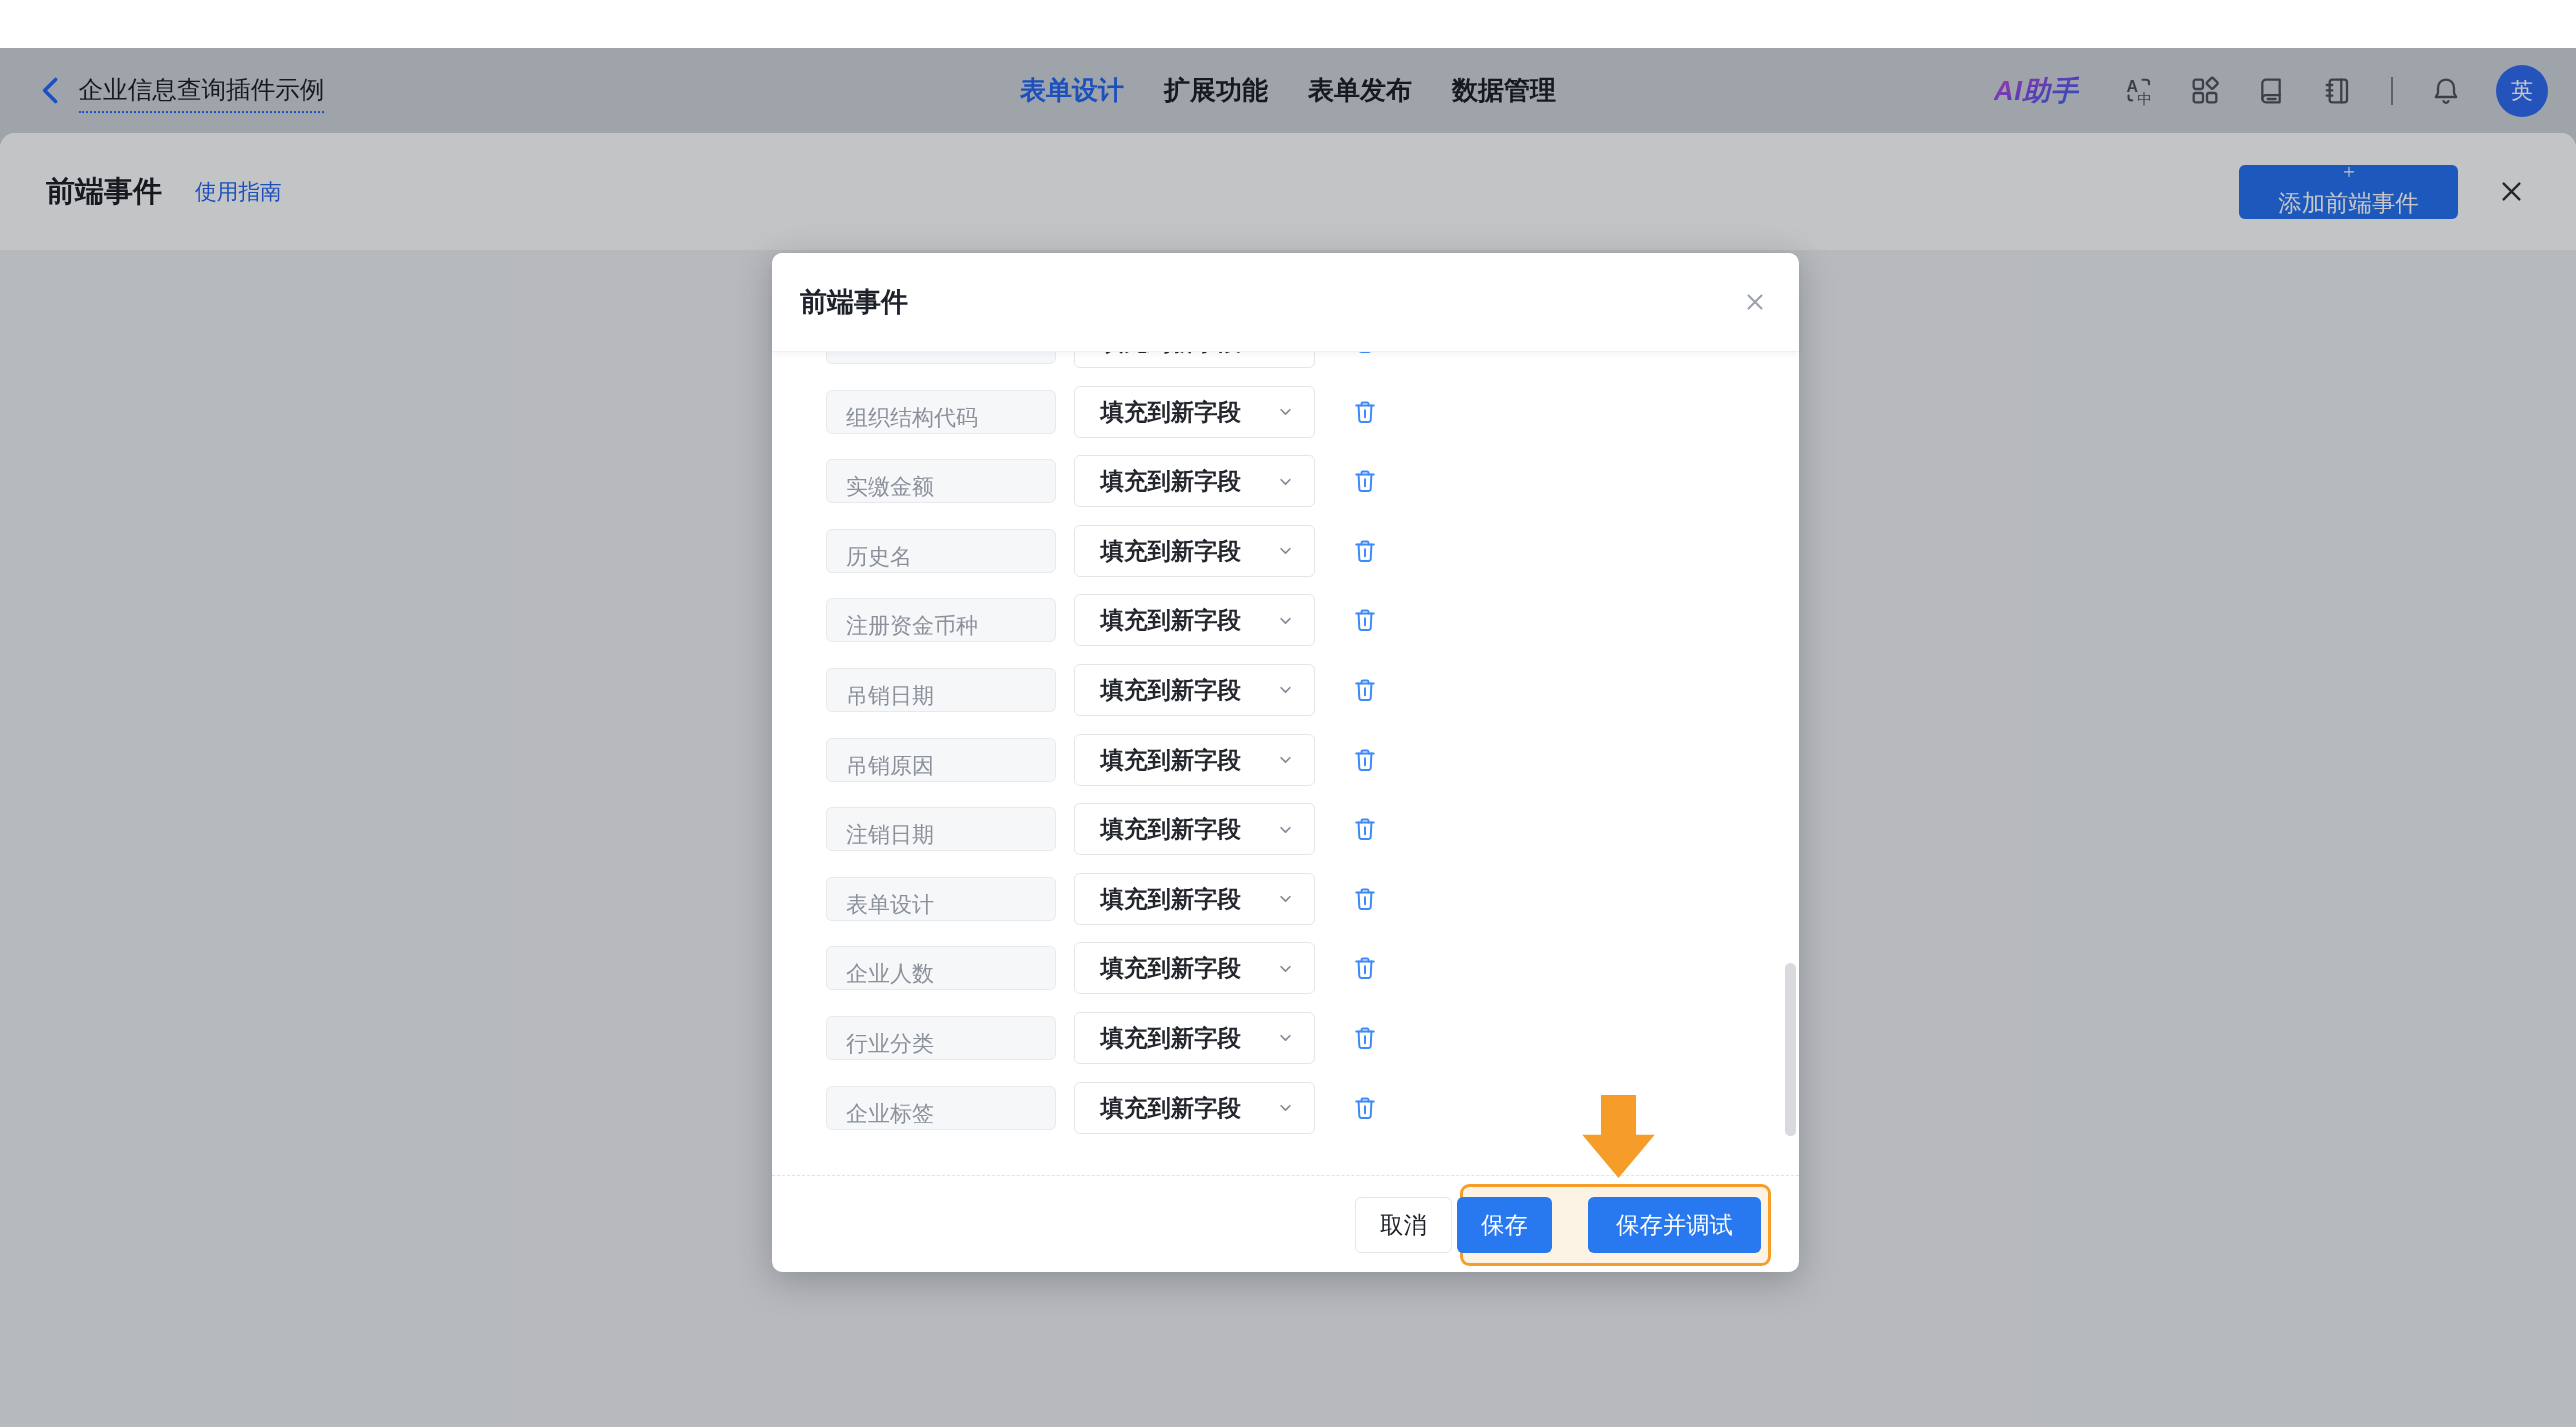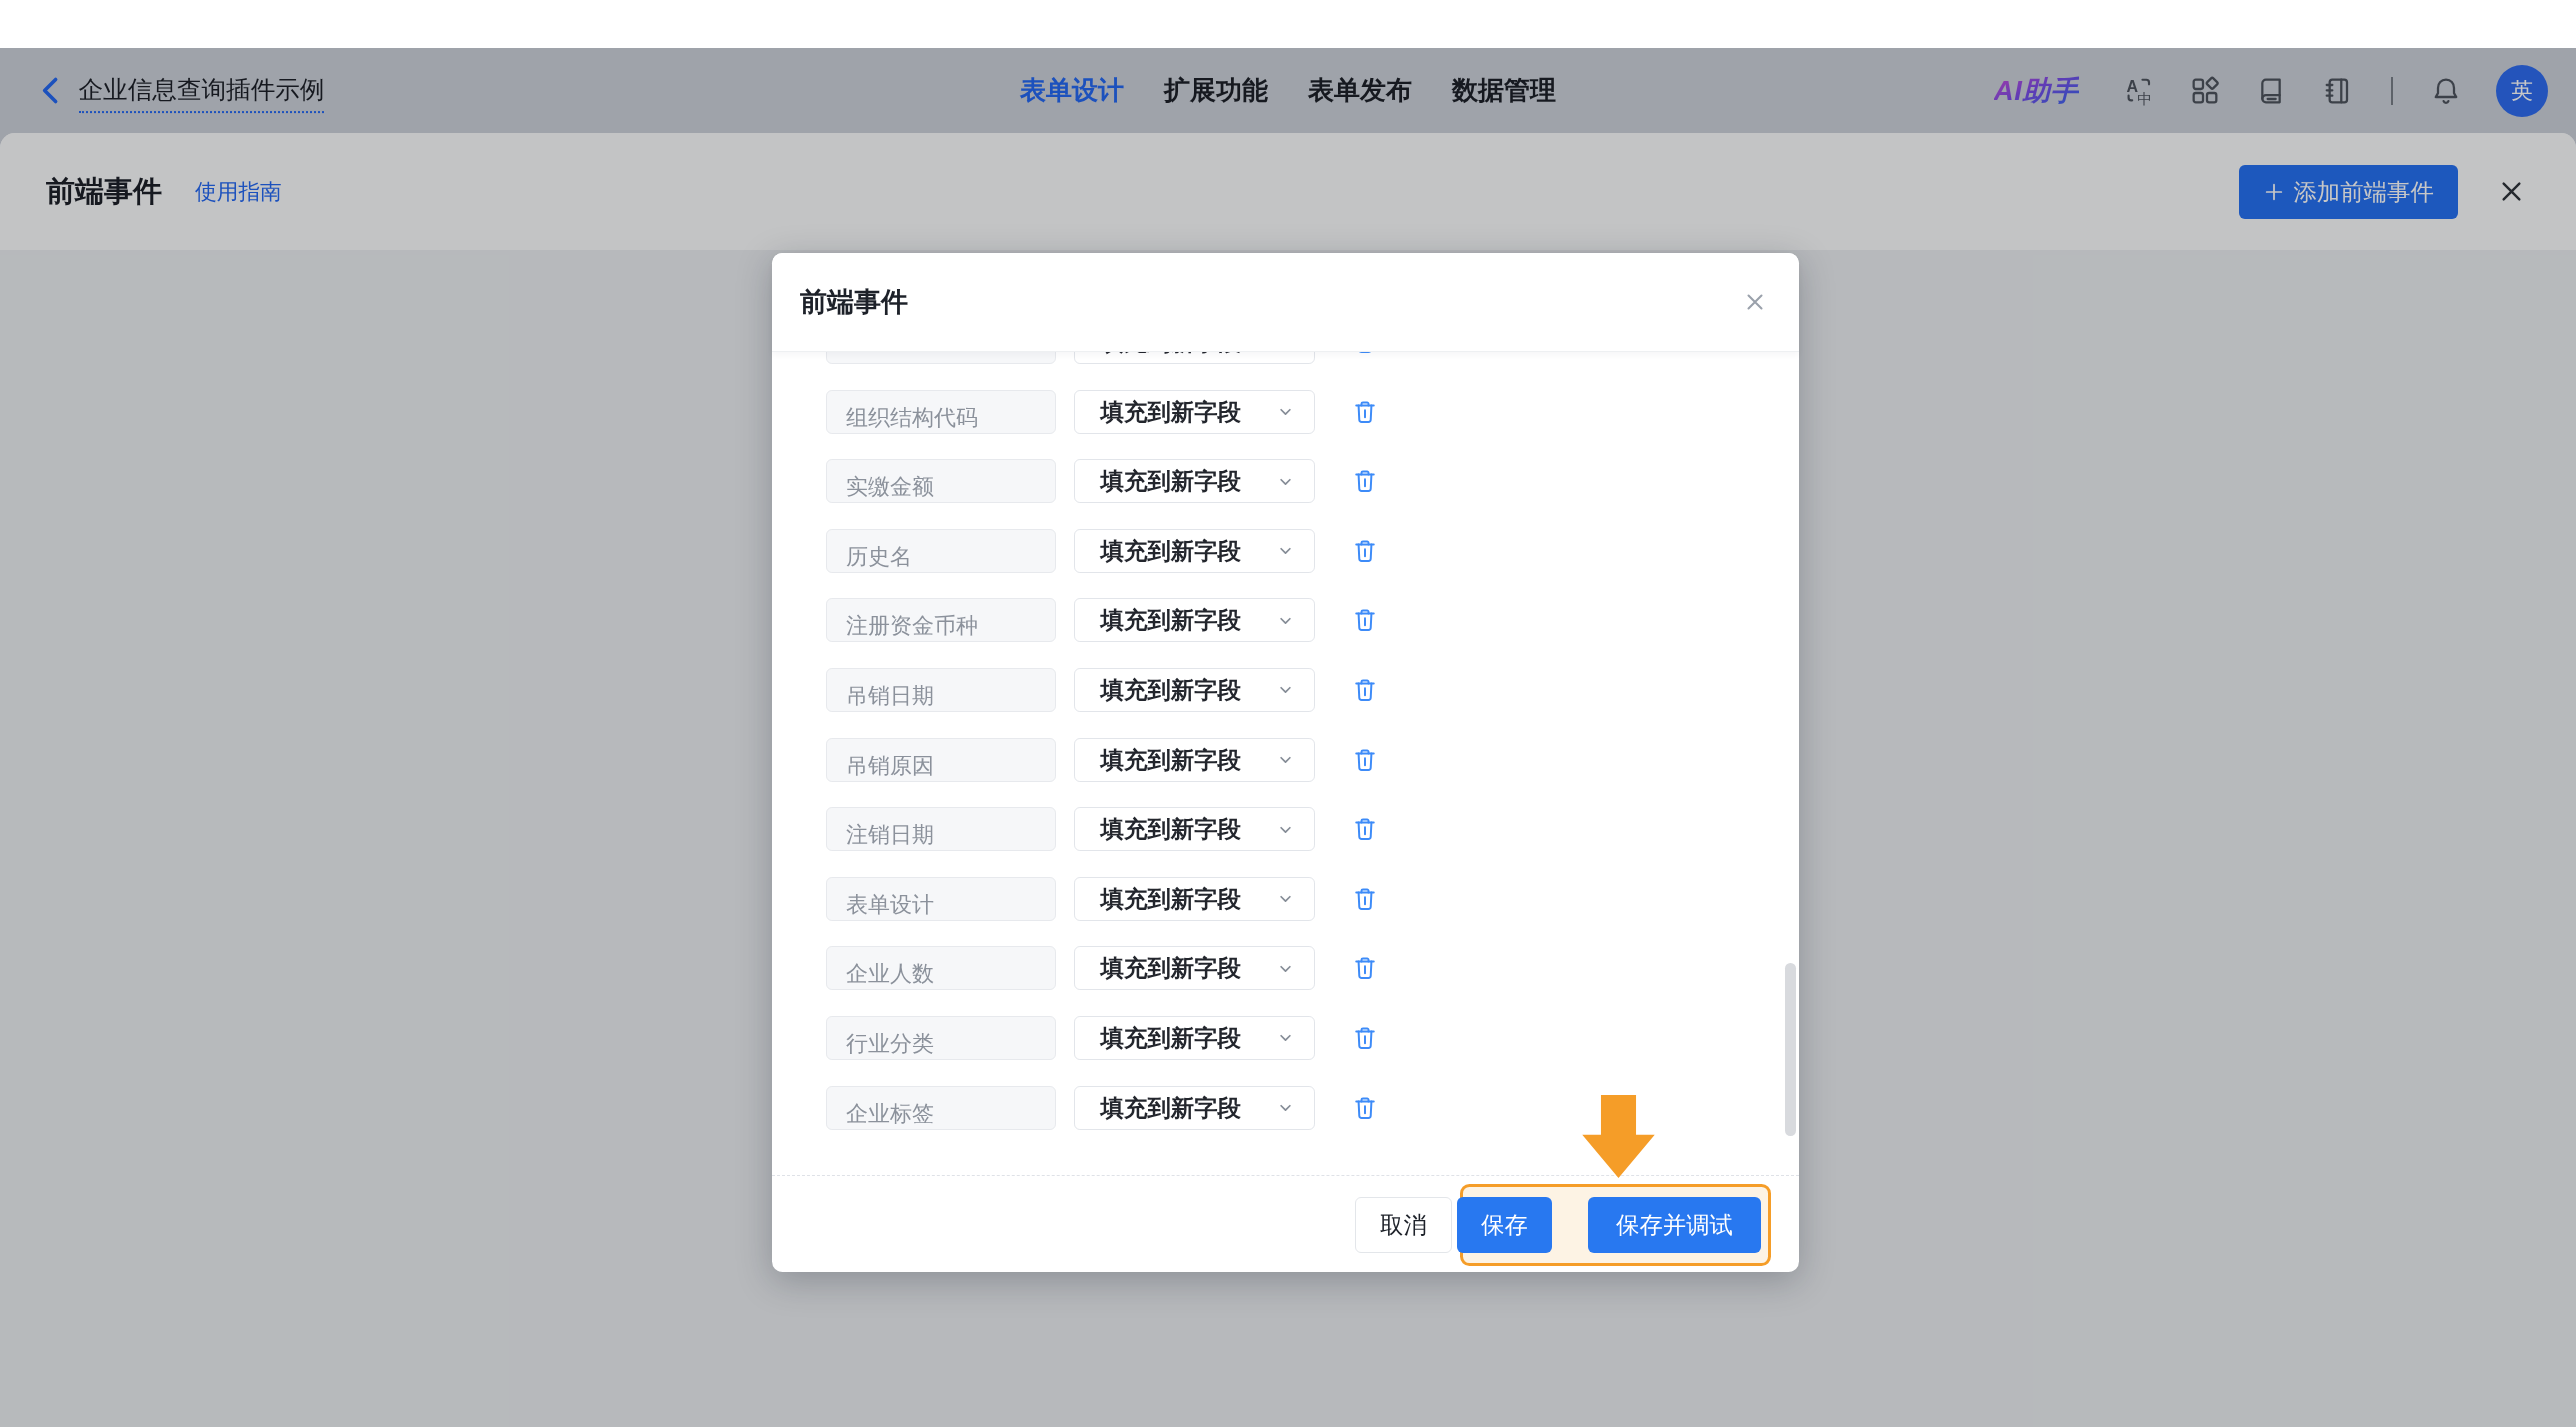--- a/index.html
+++ b/index.html
@@ -38,21 +38,21 @@
     position:absolute; top:85px; left:0; width:2576px; height:1343px;
     background:#fafbfd; border-radius:15px 15px 0 0; overflow:hidden;
   }
   .subheader{position:relative; height:117px; background:#fafbfd; display:flex; align-items:center;}
   .sub-title{margin-left:46px; font-size:29px; font-weight:700; color:#1d2129;}
   .guide-link{margin-left:33px; font-size:21.7px; color:#2468f2; cursor:pointer;}
   .sub-right{position:absolute; right:50px; top:0; height:117px; display:flex; align-items:center; gap:39px;}
   .add-btn{
     min-width:219px; height:54px; border-radius:5.9px; background:#2671f2; color:#fff;
     display:flex; align-items:center; justify-content:center; gap:8.2px;
-    font-size:23.4px; border:none; cursor:pointer; padding:0 21px; font-family:inherit;
+    font-size:23.4px; border:none; cursor:pointer; padding:0 21px; font-family:inherit;flex-direction:column;
   }
   .page-close{width:29px; height:29px; display:flex; align-items:center; justify-content:center; cursor:pointer;}
   .canvas{position:absolute; top:117px; left:0; right:0; bottom:0; background:#ebeef1;}
   
   .mask{position:absolute; inset:0; background:rgba(0,0,0,0.22); z-index:10;}
   .modal{
     position:absolute; left:772px; top:205px; width:1027px; height:1019px; z-index:20;
     background:#fff; border-radius:10.5px; box-shadow:0 8.2px 35px rgba(16,24,40,0.25);
   }
   .modal-header{
@@ -67,21 +67,21 @@
     position:absolute; top:98px; left:0; right:0; height:824px; overflow:hidden; padding-left:54px; z-index:1;
   }
   .map-row{display:flex; align-items:center; height:52px; margin-top:17.6px;}
   .map-row.cut{margin-top:-35px;}
   .field-input{
     box-sizing:border-box; width:230px; height:44px; background:#f6f7f9;
     border:1.2px solid #e7e9ed; border-radius:5.9px; display:flex; align-items:flex-end;
     padding:0 19px; font-size:22px; color:#8b919b; cursor:text; overflow:hidden; white-space:nowrap;
   }
   .action-select{
-    box-sizing:border-box; width:241px; height:44px; background:#fff; margin-left:17.6px;
+    box-sizing:border-box; width:241px; height:52px; background:#fff; margin-left:17.6px;
     border:1.2px solid #e2e5ea; border-radius:5.9px; display:flex; align-items:center;
     justify-content:space-between; padding:0 17.6px 0 26px; cursor:pointer;
   }
   .action-text{font-size:23.4px; color:#23262d; font-weight:600; white-space:nowrap;}
   .chev{width:21px; height:21px; flex:none;}
   .trash-btn{margin-left:36px; width:28px; height:28px; display:flex; align-items:center; justify-content:center; cursor:pointer;}
   .trash-btn svg{width:28px; height:28px;}
   .scroll-thumb{position:absolute; right:3.5px; top:710px; width:10.5px; height:173px;
     border-radius:5.3px; background:#d8dade; z-index:4; cursor:pointer;}
   .dashed-divider{position:absolute; left:0; right:0; top:922px; border-top:1.8px dashed #dfe2e7; z-index:2;}

